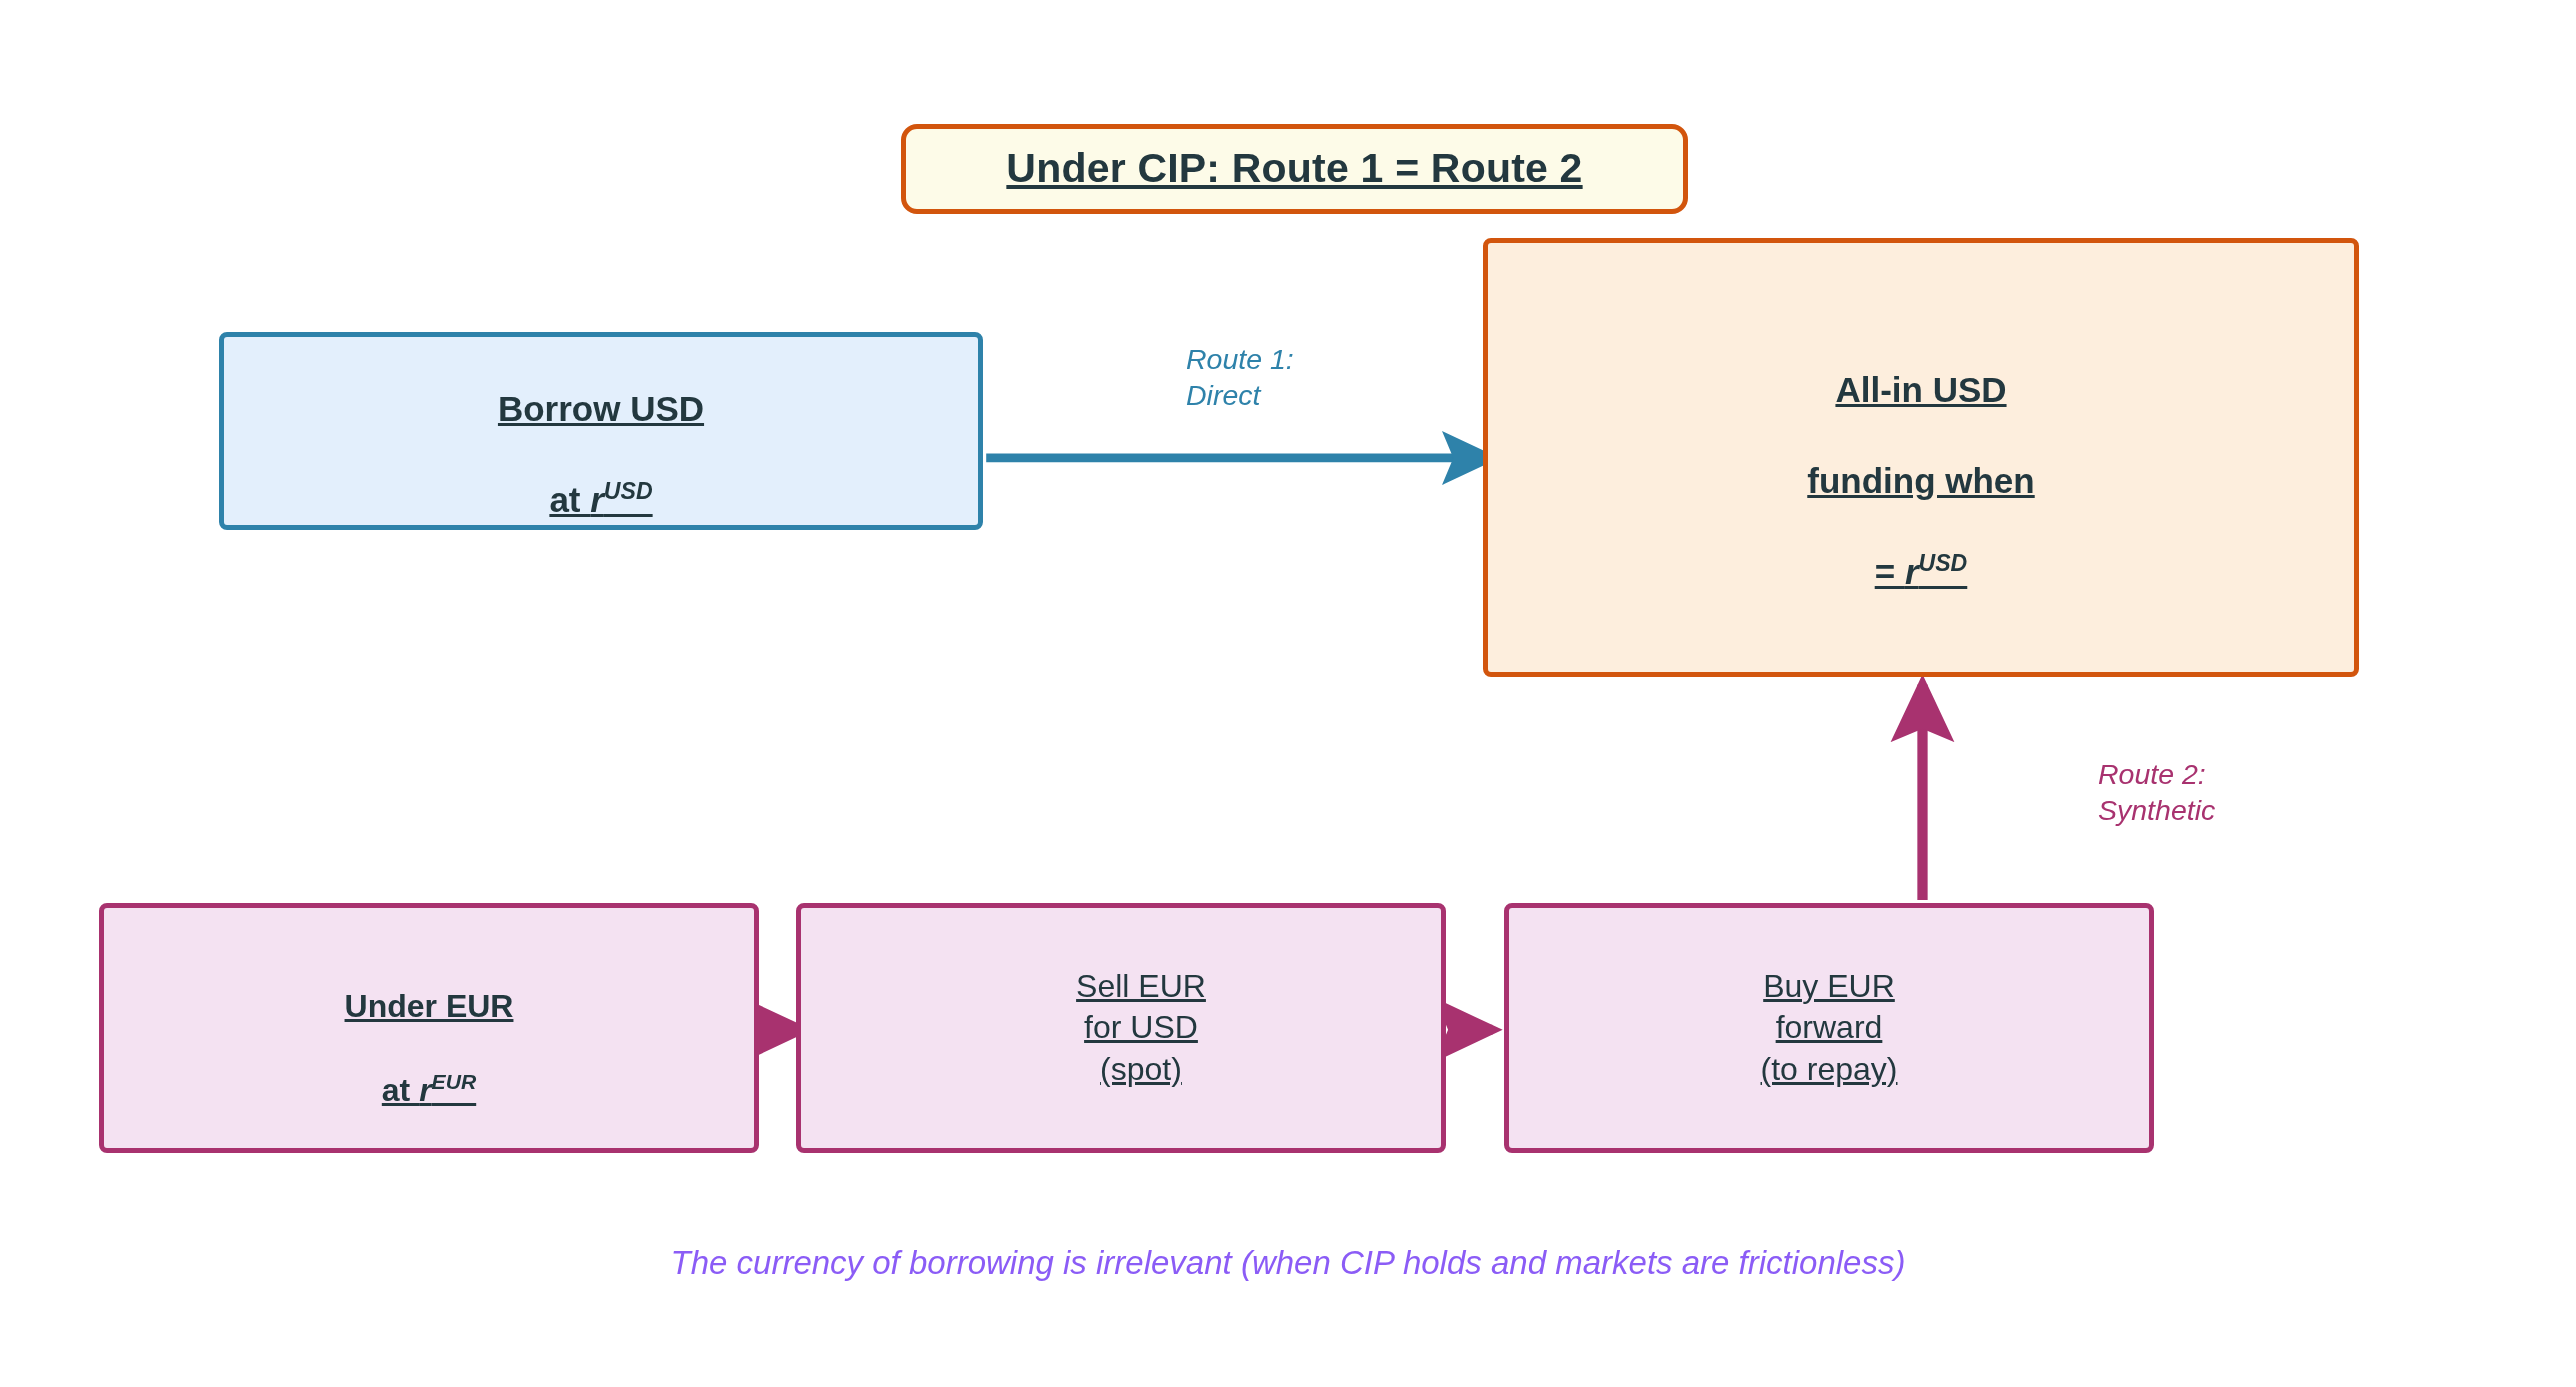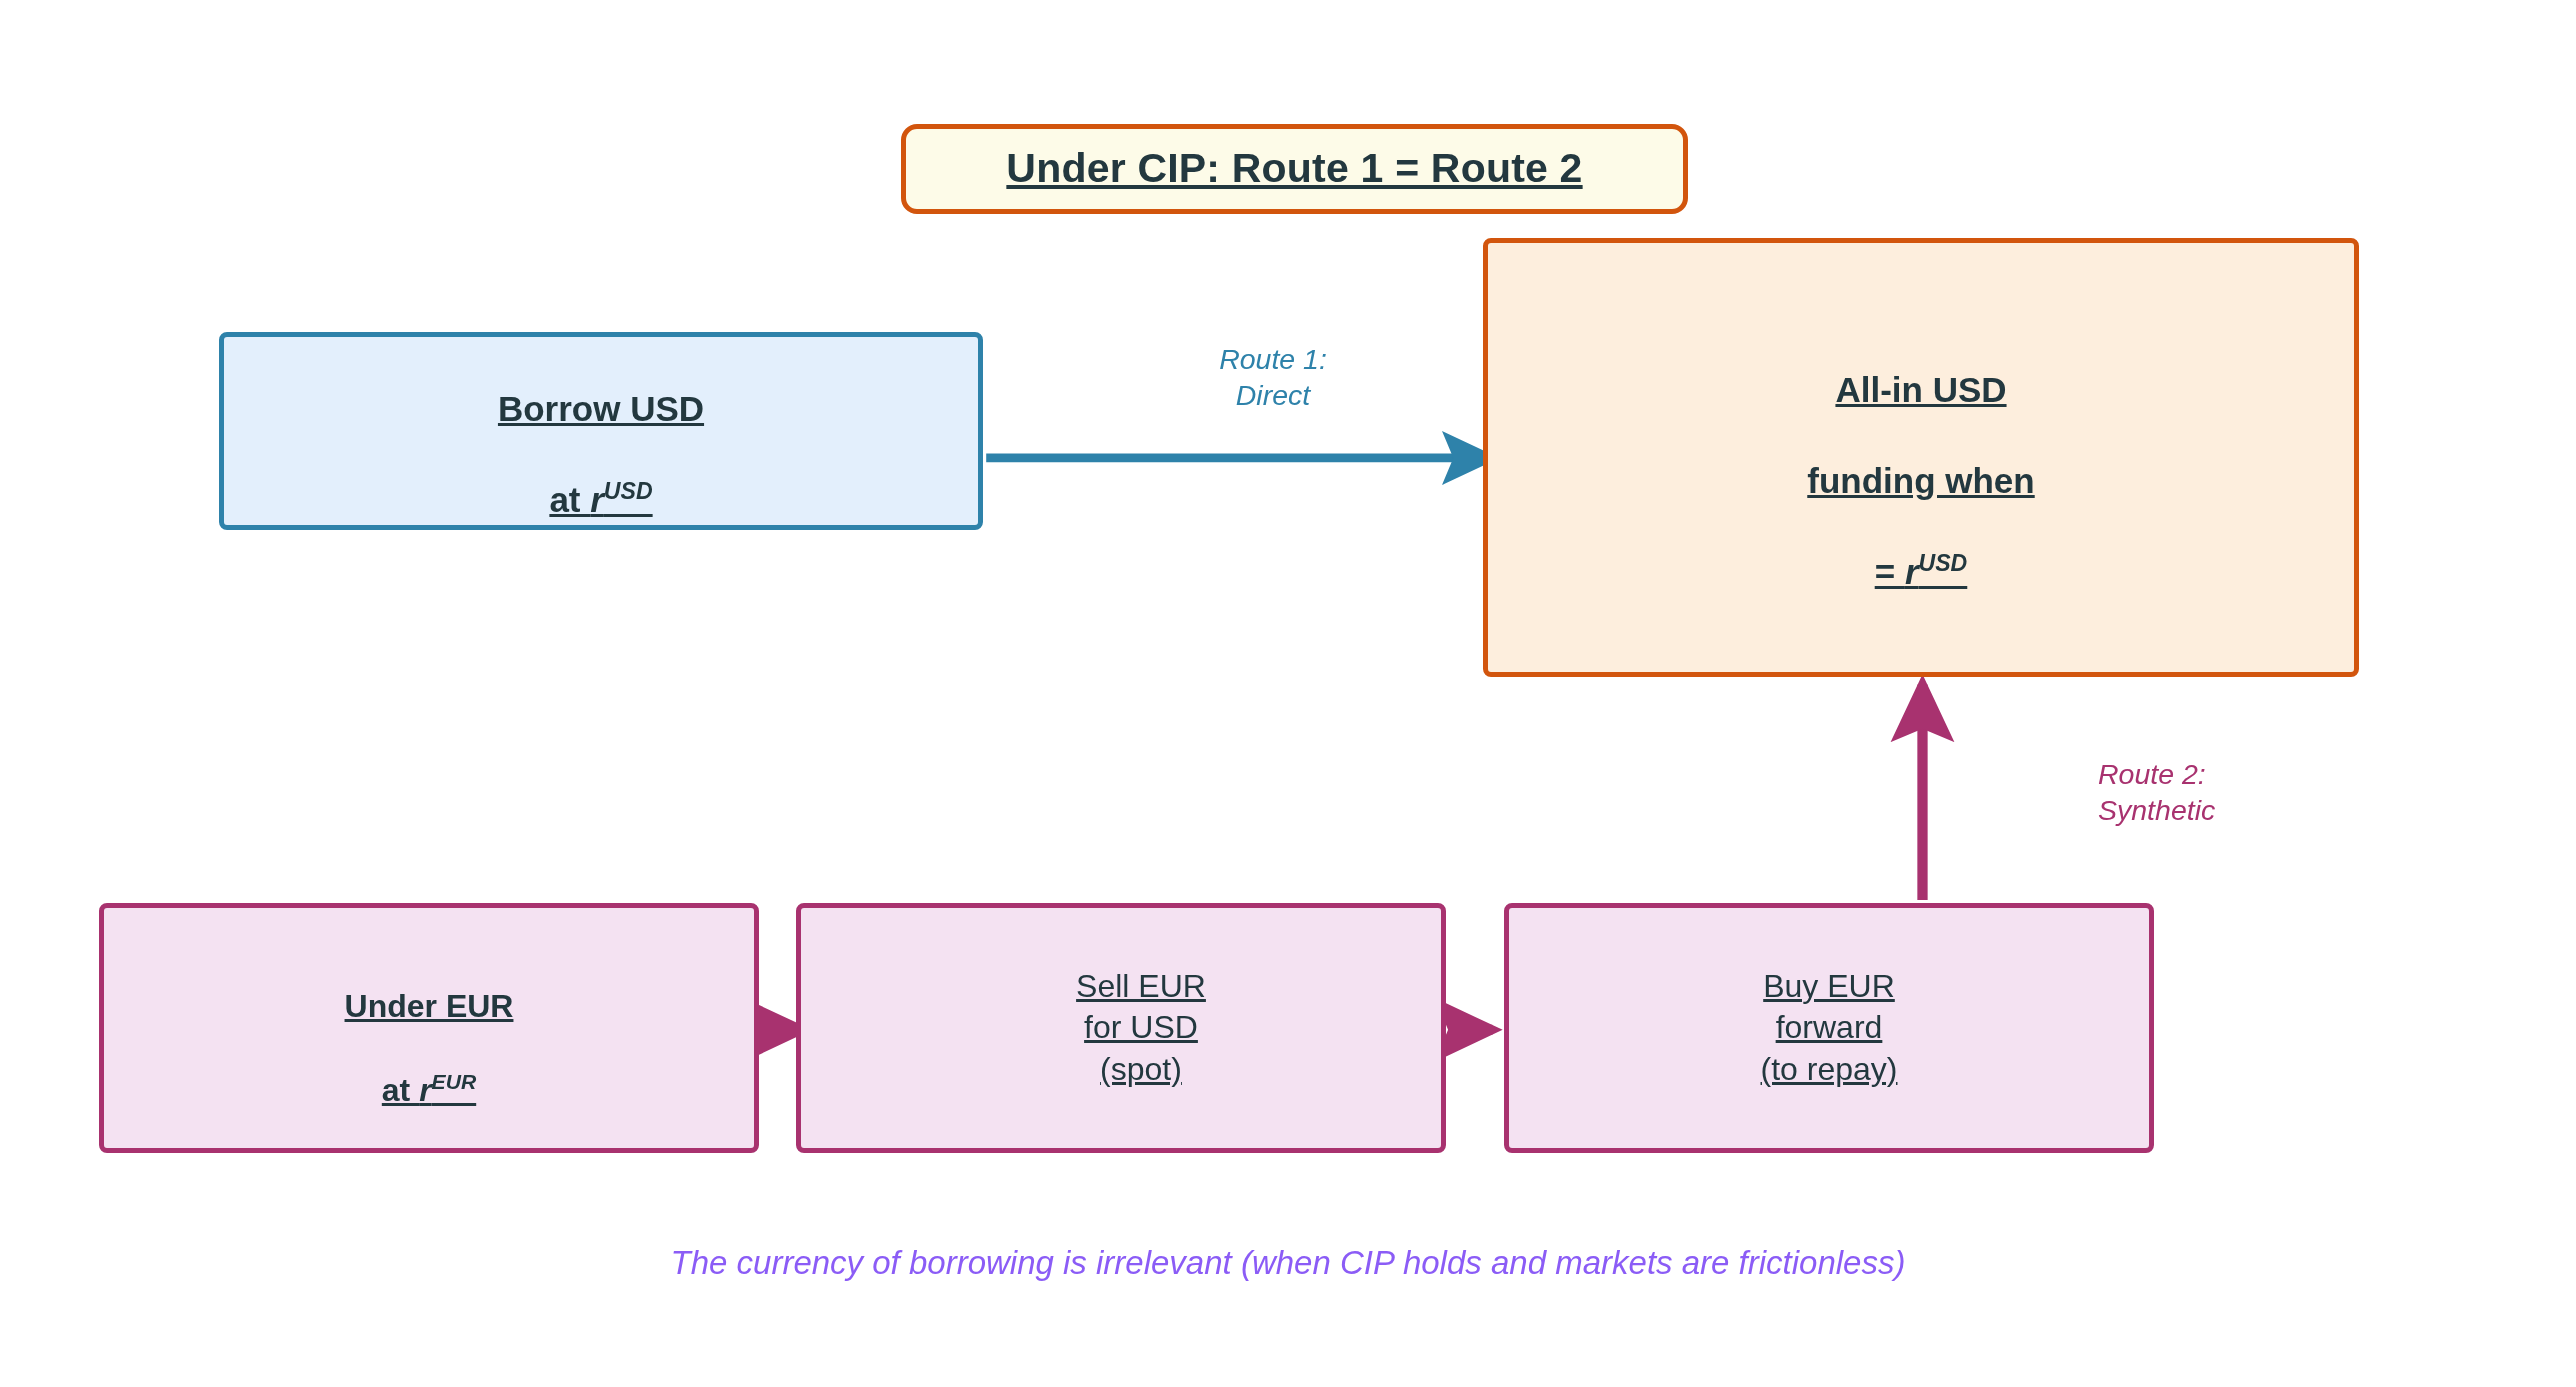--- a/index.html
+++ b/index.html
@@ -115,21 +115,21 @@
     position: absolute;
     font-style: italic;
     line-height: 1.28;
     white-space: pre-line;
     z-index: 4;
   }
   #label-route1 {
     left: 1186px;
     top: 341px;
     width: 174px;
-    text-align: center;
+    text-align: left;
     font-size: 28.5px;
     color: #2e82aa;
   }
   #label-route2 {
     left: 2098px;
     top: 756px;
     width: 238px;
     text-align: left;
     font-size: 28.5px;
     color: #a8326f;

